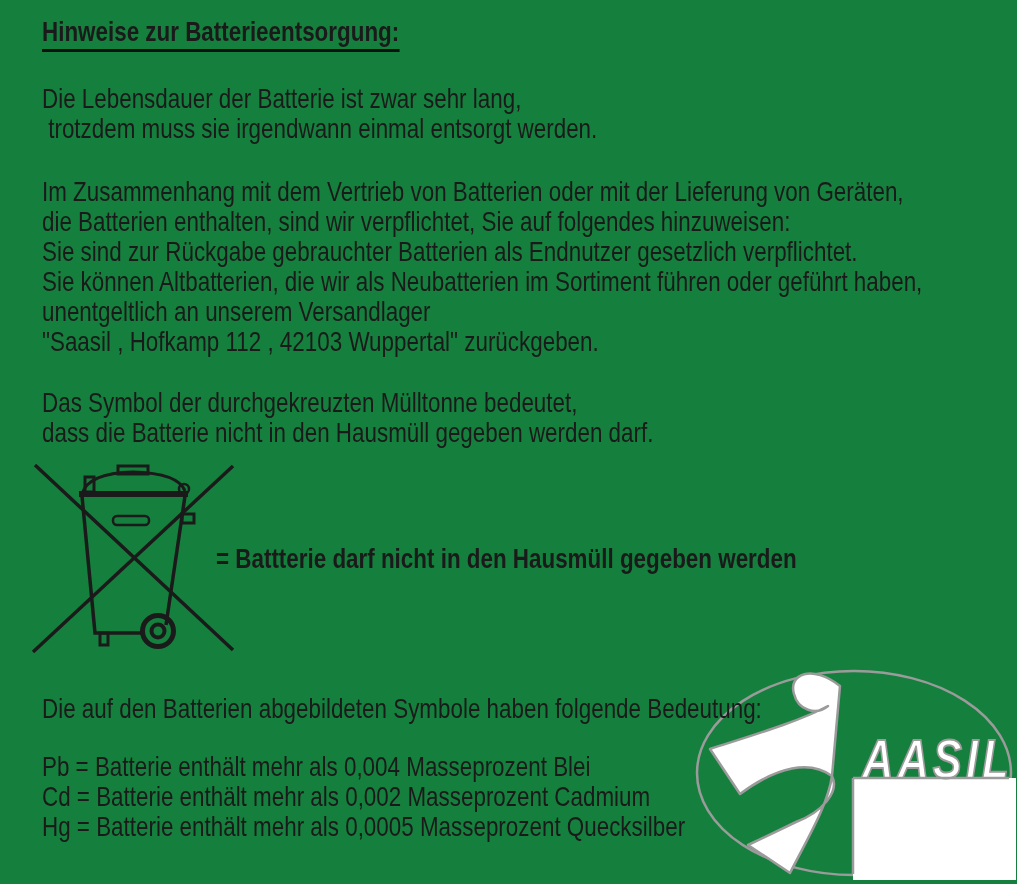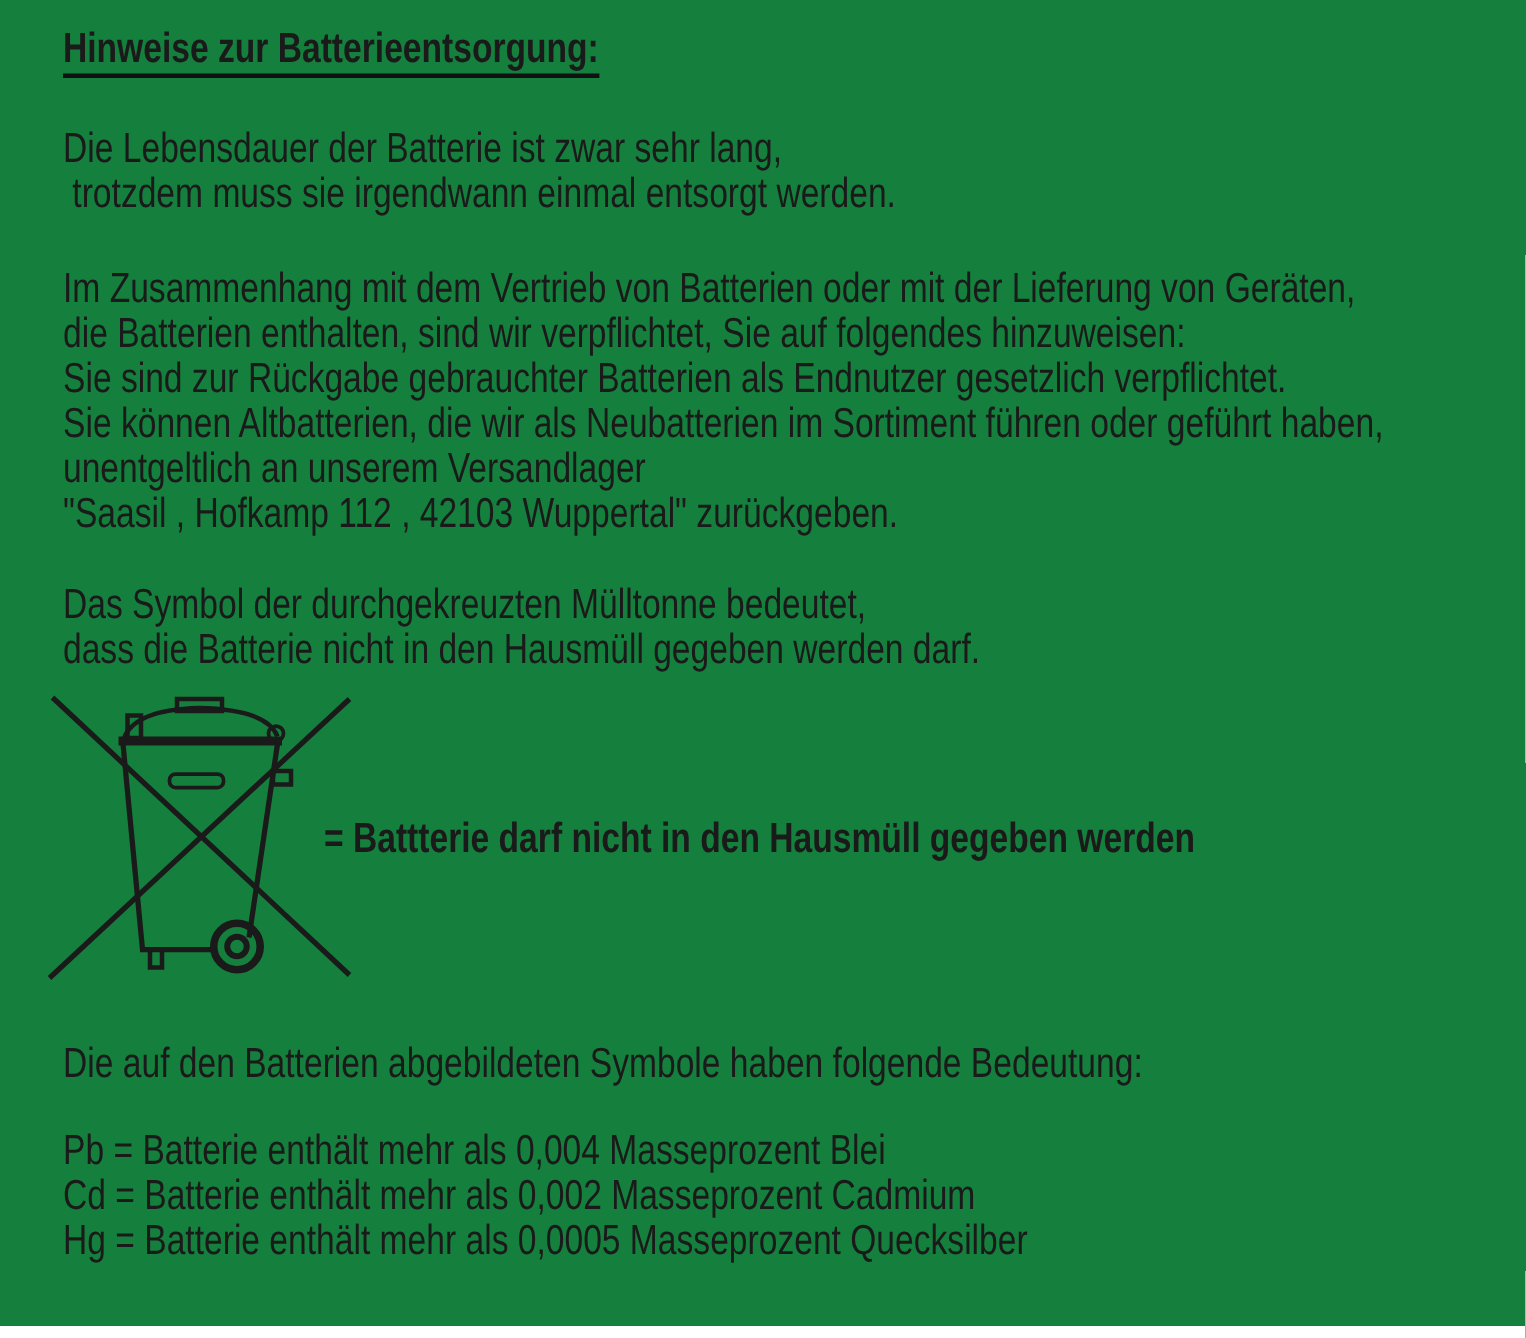--- a/index.html
+++ b/index.html
@@ -121,14 +121,33 @@
   <div class="txt p4">
     <div class="line">Die auf den Batterien abgebildeten Symbole haben folgende Bedeutung:</div>
   </div>
 
   <div class="txt p5">
     <div class="line">Pb = Batterie enthält mehr als 0,004 Masseprozent Blei</div>
     <div class="line">Cd = Batterie enthält mehr als 0,002 Masseprozent Cadmium</div>
     <div class="line">Hg = Batterie enthält mehr als 0,0005 Masseprozent Quecksilber</div>
   </div>
 
+  <div class="logo-wrap">
+    <svg width="322" height="216" viewBox="0 0 322 216">
+
+      <ellipse cx="160" cy="109" rx="157" ry="102" fill="none" stroke="#9b9b9b" stroke-width="2.5"></ellipse>
+
+      <rect x="159" y="114" width="163" height="102" fill="#ffffff" stroke="none"></rect>
+
+      <path d="M146,22 C118,0 94,10 100,30 C104,46 122,52 134,42
+               C104,58 56,72 16,85 L46,130 C84,102 116,96 138,112
+               C146,128 128,148 102,158 L54,181 L96,209
+               C116,170 134,140 138,112 Z" fill="#ffffff" stroke="#9b9b9b" stroke-width="2.5" stroke-linejoin="round"></path>
+
+      <g transform="translate(168,114) scale(0.78,1)">
+        <text x="0" y="0" font-family="'Liberation Sans', sans-serif" font-size="56" font-weight="bold" font-style="italic" letter-spacing="5" fill="#ffffff" stroke="#9b9b9b" stroke-width="2">AASIL</text>
+      </g>
+
+      <path d="M159,114 H315 M159,114 V210" fill="none" stroke="#9b9b9b" stroke-width="2.5"></path>
+    </svg>
+  </div>
 
 </div>
 
 </body></html>

